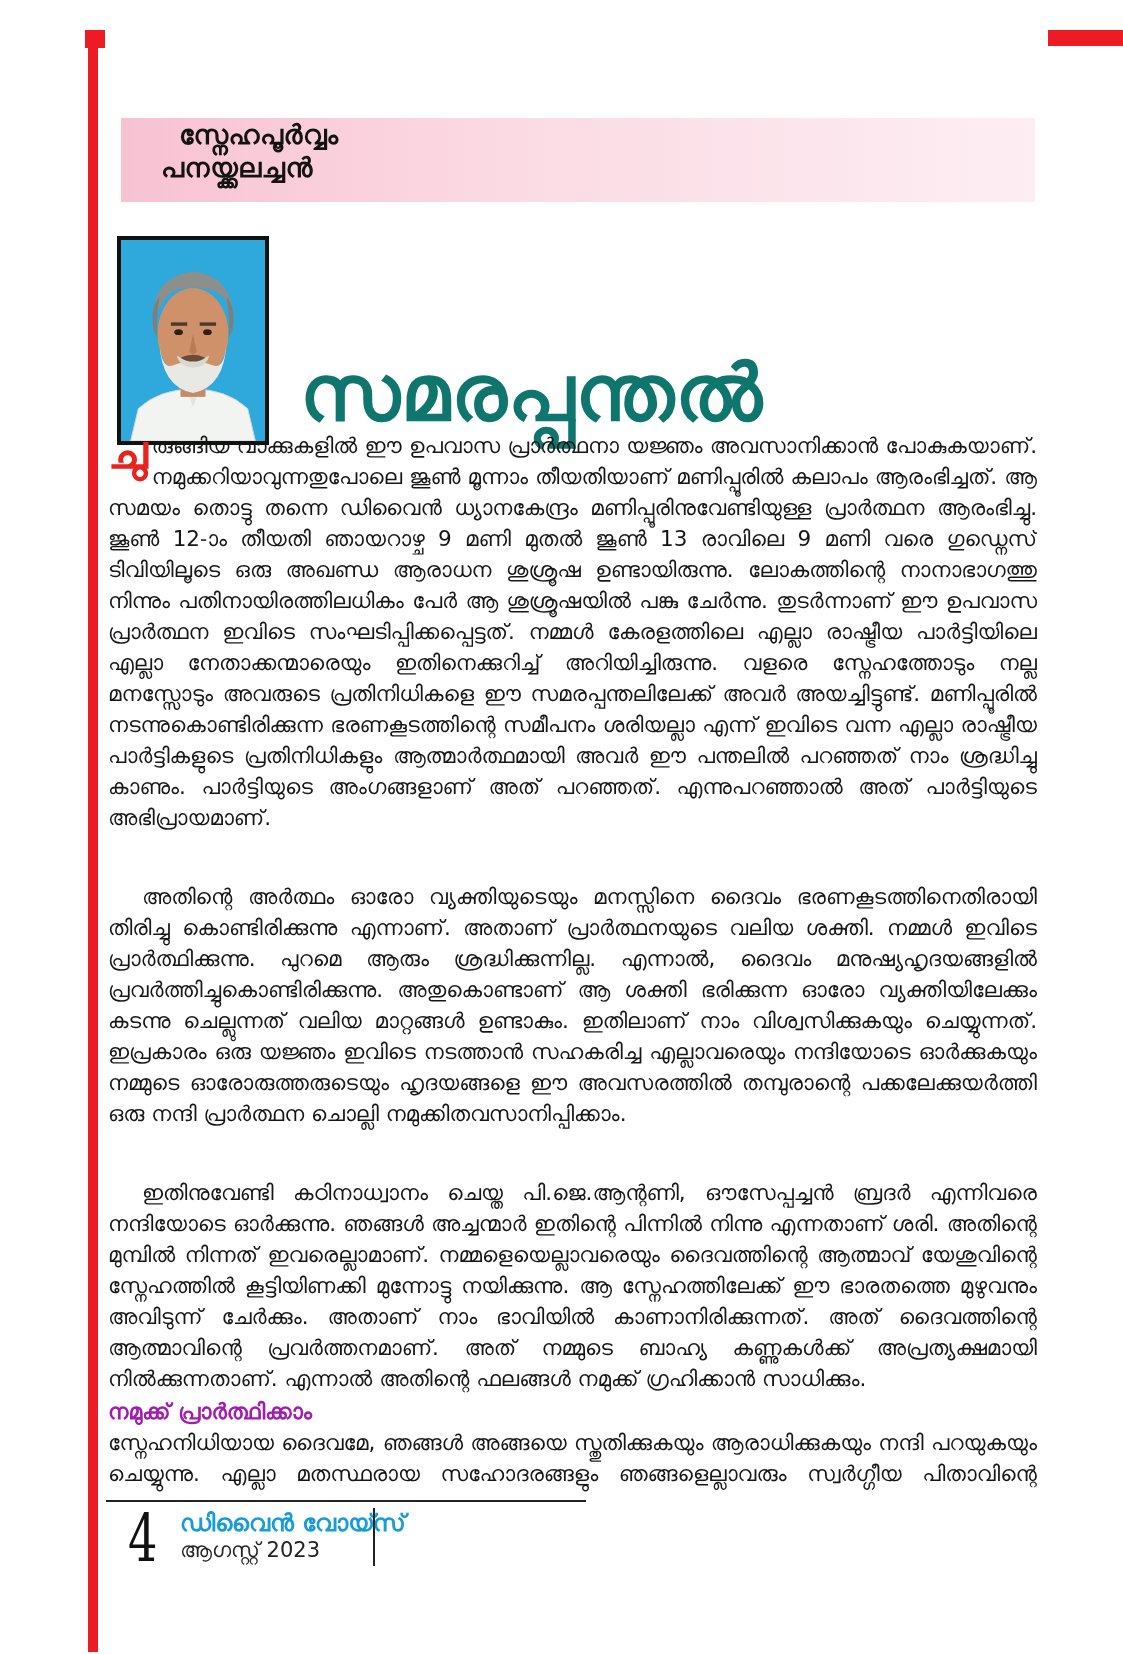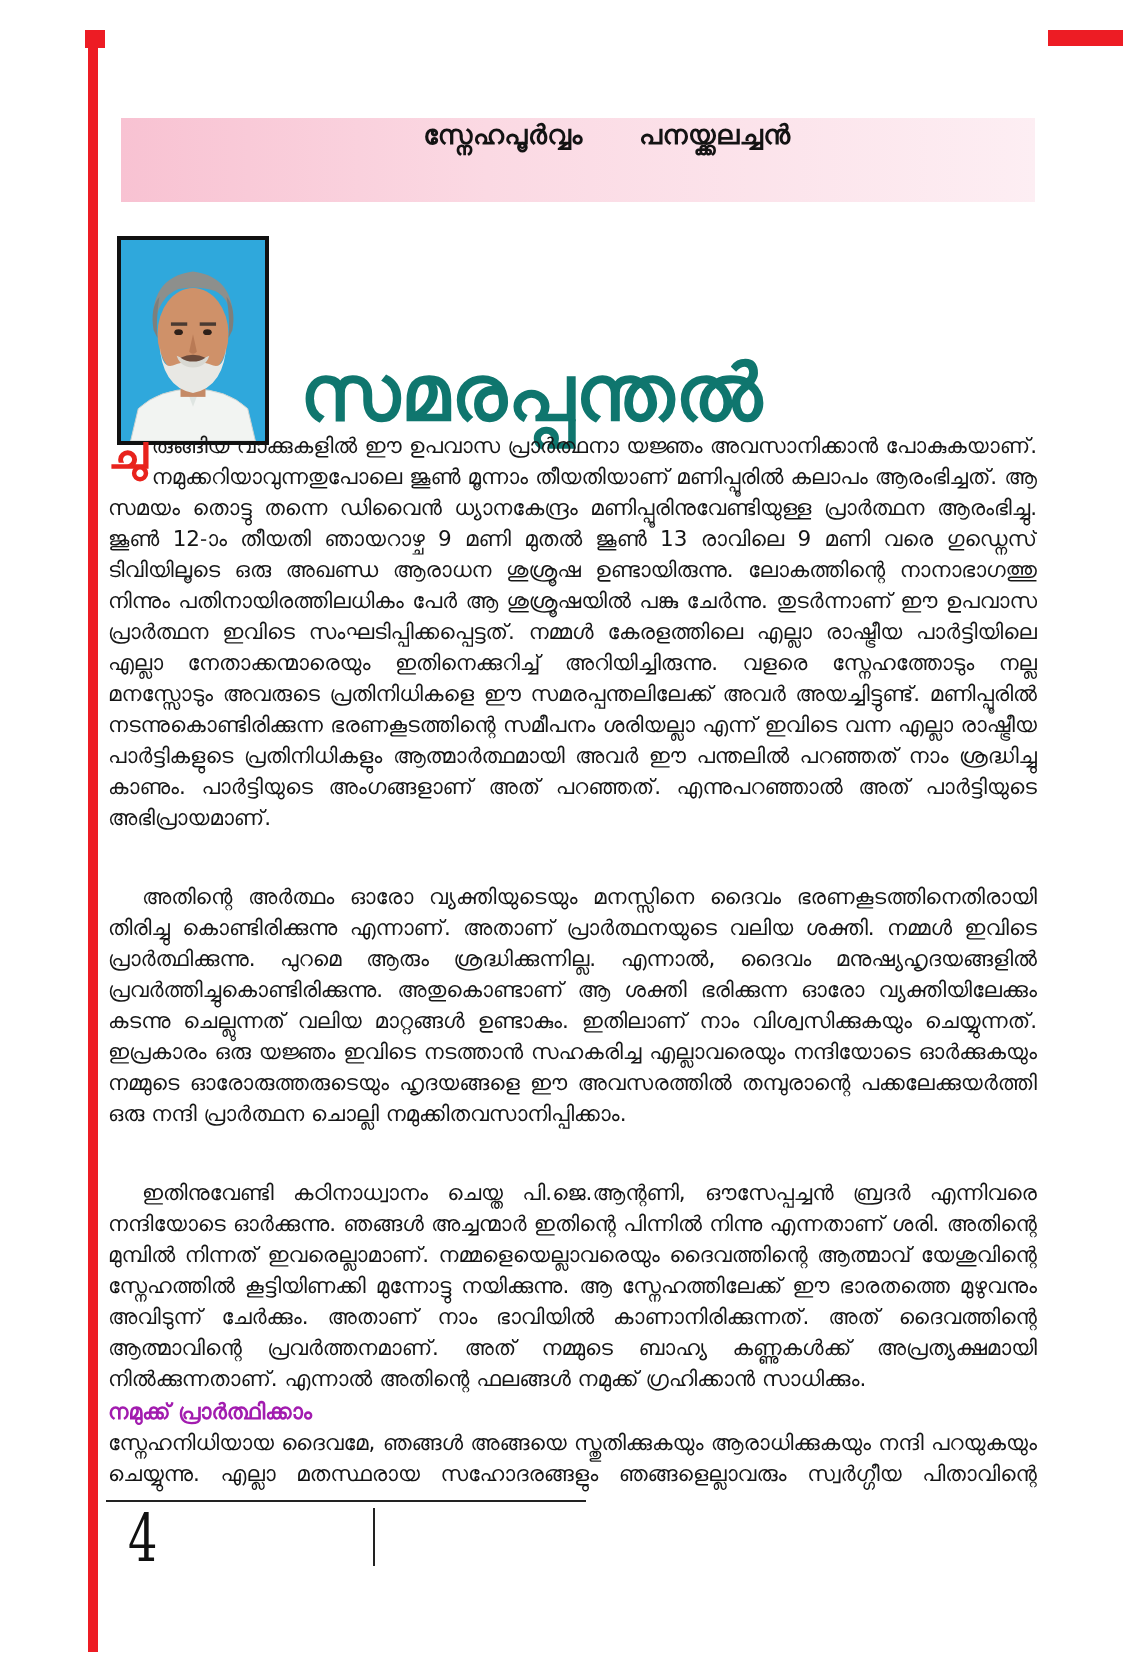--- a/index.html
+++ b/index.html
@@ -9,27 +9,27 @@
   }
   
   .red-corner-topleft{position:absolute;left:85px;top:30px;width:20px;height:18px;background:#ed1c24;}
   .red-left-rule{position:absolute;left:88px;top:30px;width:10px;height:1622px;background:#ed1c24;}
   .red-bar-topright{position:absolute;left:1048px;top:30px;width:75px;height:16px;background:#ed1c24;}
 
   
   .header-band{
     position:absolute;left:121px;top:118px;width:914px;height:84px;
     background:linear-gradient(90deg,#f8c2d2 0%,#fbd9e3 40%,#fdeef3 100%);
-    display:flex;flex-direction:row;justify-content:center;
+    display:flex;flex-direction:column;
   }
   .header-band .hline{
     font-weight:bold;font-size:27px;line-height:33px;color:#131313;letter-spacing:0.5px;
   }
   .hline1{padding-left:58px;}
-  .hline2{padding-left:56px;}
+  .hline2{padding-left:40px;}
 
   
   .photo{
     position:absolute;left:117px;top:236px;width:152px;height:209px;
     background:#2fa8dc;border:4px solid #111;box-sizing:border-box;
   }
   .photo svg{display:block;width:100%;height:100%;}
 
   
   .title{
@@ -113,16 +113,20 @@
     <p class="para first"><span class="dropcap">ചു</span><span>രുങ്ങിയ വാക്കുകളിൽ ഈ ഉപവാസ പ്രാർത്ഥനാ യജ്ഞം അവസാനിക്കാൻ പോകുകയാണ്. നമുക്കറിയാവുന്നതുപോലെ ജൂൺ മൂന്നാം തീയതിയാണ് മണിപ്പൂരിൽ കലാപം ആരംഭിച്ചത്. ആ സമയം തൊട്ടു തന്നെ ഡിവൈൻ ധ്യാനകേന്ദ്രം മണിപ്പൂരിനുവേണ്ടിയുള്ള പ്രാർത്ഥന ആരംഭിച്ചു. ജൂൺ 12-ാം തീയതി ഞായറാഴ്ച 9 മണി മുതൽ ജൂൺ 13 രാവിലെ 9 മണി വരെ ഗുഡ്നെസ് ടിവിയിലൂടെ ഒരു അഖണ്ഡ ആരാധന ശുശ്രൂഷ ഉണ്ടായിരുന്നു. ലോകത്തിന്റെ നാനാഭാഗത്തു നിന്നും പതിനായിരത്തിലധികം പേർ ആ ശുശ്രൂഷയിൽ പങ്കു ചേർന്നു. തുടർന്നാണ് ഈ ഉപവാസ പ്രാർത്ഥന ഇവിടെ സംഘടിപ്പിക്കപ്പെട്ടത്. നമ്മൾ കേരളത്തിലെ എല്ലാ രാഷ്ട്രീയ പാർട്ടിയിലെ എല്ലാ നേതാക്കന്മാരെയും ഇതിനെക്കുറിച്ച് അറിയിച്ചിരുന്നു. വളരെ സ്നേഹത്തോടും നല്ല മനസ്സോടും അവരുടെ പ്രതിനിധികളെ ഈ സമരപ്പന്തലിലേക്ക് അവർ അയച്ചിട്ടുണ്ട്. മണിപ്പൂരിൽ നടന്നുകൊണ്ടിരിക്കുന്ന ഭരണകൂടത്തിന്റെ സമീപനം ശരിയല്ലാ എന്ന് ഇവിടെ വന്ന എല്ലാ രാഷ്ട്രീയ പാർട്ടികളുടെ പ്രതിനിധികളും ആത്മാർത്ഥമായി അവർ ഈ പന്തലിൽ പറഞ്ഞത് നാം ശ്രദ്ധിച്ചു കാണും. പാർട്ടിയുടെ അംഗങ്ങളാണ് അത് പറഞ്ഞത്. എന്നുപറഞ്ഞാൽ അത് പാർട്ടിയുടെ അഭിപ്രായമാണ്.</span></p>
     <p class="para indent">അതിന്റെ അർത്ഥം ഓരോ വ്യക്തിയുടെയും മനസ്സിനെ ദൈവം ഭരണകൂടത്തിനെതിരായി തിരിച്ചു കൊണ്ടിരിക്കുന്നു എന്നാണ്. അതാണ് പ്രാർത്ഥനയുടെ വലിയ ശക്തി. നമ്മൾ ഇവിടെ പ്രാർത്ഥിക്കുന്നു. പുറമെ ആരും ശ്രദ്ധിക്കുന്നില്ല. എന്നാൽ, ദൈവം മനുഷ്യഹൃദയങ്ങളിൽ പ്രവർത്തിച്ചുകൊണ്ടിരിക്കുന്നു. അതുകൊണ്ടാണ് ആ ശക്തി ഭരിക്കുന്ന ഓരോ വ്യക്തിയിലേക്കും കടന്നു ചെല്ലുന്നത് വലിയ മാറ്റങ്ങൾ ഉണ്ടാകും. ഇതിലാണ് നാം വിശ്വസിക്കുകയും ചെയ്യുന്നത്. ഇപ്രകാരം ഒരു യജ്ഞം ഇവിടെ നടത്താൻ സഹകരിച്ച എല്ലാവരെയും നന്ദിയോടെ ഓർക്കുകയും നമ്മുടെ ഓരോരുത്തരുടെയും ഹൃദയങ്ങളെ ഈ അവസരത്തിൽ തമ്പുരാന്റെ പക്കലേക്കുയർത്തി ഒരു നന്ദി പ്രാർത്ഥന ചൊല്ലി നമുക്കിതവസാനിപ്പിക്കാം.</p>
     <p class="para indent">ഇതിനുവേണ്ടി കഠിനാധ്വാനം ചെയ്ത പി.ജെ.ആന്റണി, ഔസേപ്പച്ചൻ ബ്രദർ എന്നിവരെ നന്ദിയോടെ ഓർക്കുന്നു. ഞങ്ങൾ അച്ചന്മാർ ഇതിന്റെ പിന്നിൽ നിന്നു എന്നതാണ് ശരി. അതിന്റെ മുമ്പിൽ നിന്നത് ഇവരെല്ലാമാണ്. നമ്മളെയെല്ലാവരെയും ദൈവത്തിന്റെ ആത്മാവ് യേശുവിന്റെ സ്നേഹത്തിൽ കൂട്ടിയിണക്കി മുന്നോട്ടു നയിക്കുന്നു. ആ സ്നേഹത്തിലേക്ക് ഈ ഭാരതത്തെ മുഴുവനും അവിടുന്ന് ചേർക്കും. അതാണ് നാം ഭാവിയിൽ കാണാനിരിക്കുന്നത്. അത് ദൈവത്തിന്റെ ആത്മാവിന്റെ പ്രവർത്തനമാണ്. അത് നമ്മുടെ ബാഹ്യ കണ്ണുകൾക്ക് അപ്രത്യക്ഷമായി നിൽക്കുന്നതാണ്. എന്നാൽ അതിന്റെ ഫലങ്ങൾ നമുക്ക് ഗ്രഹിക്കാൻ സാധിക്കും.</p>
     <h3 class="subhead">നമുക്ക് പ്രാർത്ഥിക്കാം</h3>
     <p class="para">സ്നേഹനിധിയായ ദൈവമേ, ഞങ്ങൾ അങ്ങയെ സ്തുതിക്കുകയും ആരാധിക്കുകയും നന്ദി പറയുകയും ചെയ്യുന്നു. എല്ലാ മതസ്ഥരായ സഹോദരങ്ങളും ഞങ്ങളെല്ലാവരും സ്വർഗ്ഗീയ പിതാവിന്റെ മക്കളായി ഒരുമിച്ചു നിന്നുകൊണ്ട് 'ആബാപിതാവേ' എന്നുയർത്തിയ ഈ പ്രത്യേകമായ പ്രാർത്ഥനാ വേദിയെ അവിടുത്തെ പരിശുദ്ധ സാന്നിധ്യം കൊണ്ട് നിർമ്മലവും വിശുദ്ധവും ആക്കുകയും അനുഗ്രഹിക്കുകയും ചെയ്തു. ഇവിടുന്ന് പുറപ്പെടുന്ന ആത്മാർത്ഥമായ പ്രാർത്ഥനകളെ അത്ഭുതശക്തിയായി രൂപാന്തരപ്പെടുത്തിയതിനെ ഓർത്ത് ഞങ്ങൾ നന്ദി പറയുന്നു. കർത്താവേ, അവിടുന്നാണ് ഞങ്ങളെ നയിച്ചത്. അവിടുത്തെ ആത്മാവാണ് ഞങ്ങൾക്ക് പ്രേരണ നൽകിയത്; അവിടുന്നാണ് എല്ലാം സംഘടിപ്പിച്ചത്. ഈ കൂട്ടായ്മയുടെ മുമ്പിൽ ഞങ്ങളെല്ലാവരും ഒരുമിച്ച് ഞങ്ങളുടെ ആത്മാവിനെയും മനസ്സിനെയും പൂർണ്ണമായി അർപ്പിക്കുന്നു. ഞങ്ങളെല്ലാവരും ഒരുമിച്ച് ചേർന്നു നിൽക്കാൻ എല്ലാ മതസ്ഥരെയും എല്ലാ ക്രൈസ്തവസഭാ വിഭാഗങ്ങളേയും രാഷ്ട്രീയ സംഘടനകളേയും സഹായിക്കുന്ന ഒരാത്മീയ കേന്ദ്രമാണ് ഡിവൈൻ ധ്യാനകേന്ദ്രം. ആ ധ്യാനകേന്ദ്രത്തിന്റെ ചൈതന്യം നിലനിർത്തിക്കൊണ്ടുതന്നെ അനേകരുടെ പ്രാർത്ഥനയുടെ ഫലമാണ് ഇങ്ങനെ ഒരു കൂട്ടായ്മ. ഈ കൂട്ടായ്മ കാണുമ്പോൾ ദൈവം സ്വർഗ്ഗത്തിൽ നിന്ന് സന്തോഷിക്കുകയും ആനന്ദിക്കുകയും ചെയ്യുന്നു എന്ന് ഞങ്ങൾ വിശ്വാസത്തോടെ ഏറ്റു പറഞ്ഞുകൊണ്ട് ഇതിന്റെ പിന്നിൽ പ്രവർത്തിച്ച എല്ലാവരെയും കർത്താവിന്റെ മുമ്പിൽ സമർപ്പിച്ച് പിതാവിന്റെയും പുത്രന്റെയും പരിശുദ്ധാത്മാവിന്റെയും നാമത്തിൽ, ആമ്മേൻ</p>
   </div>
 
   <div class="footer-rule"></div>
   <div class="footer">
     <div class="page-number">4</div>
+    <div class="footer-text">
+      <div class="magazine-name">ഡിവൈൻ വോയ്സ്</div>
+      <div class="issue-date">ആഗസ്റ്റ് 2023</div>
+    </div>
     <div class="footer-divider"></div>
   </div>
 
 </div>
 
 </body></html>

